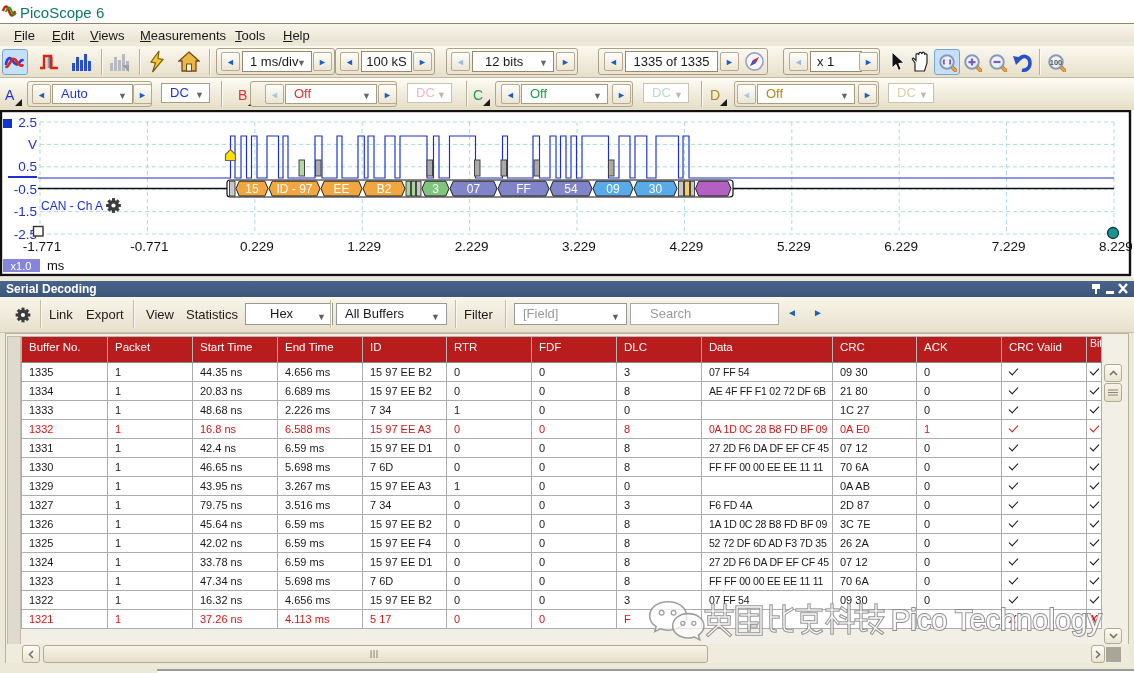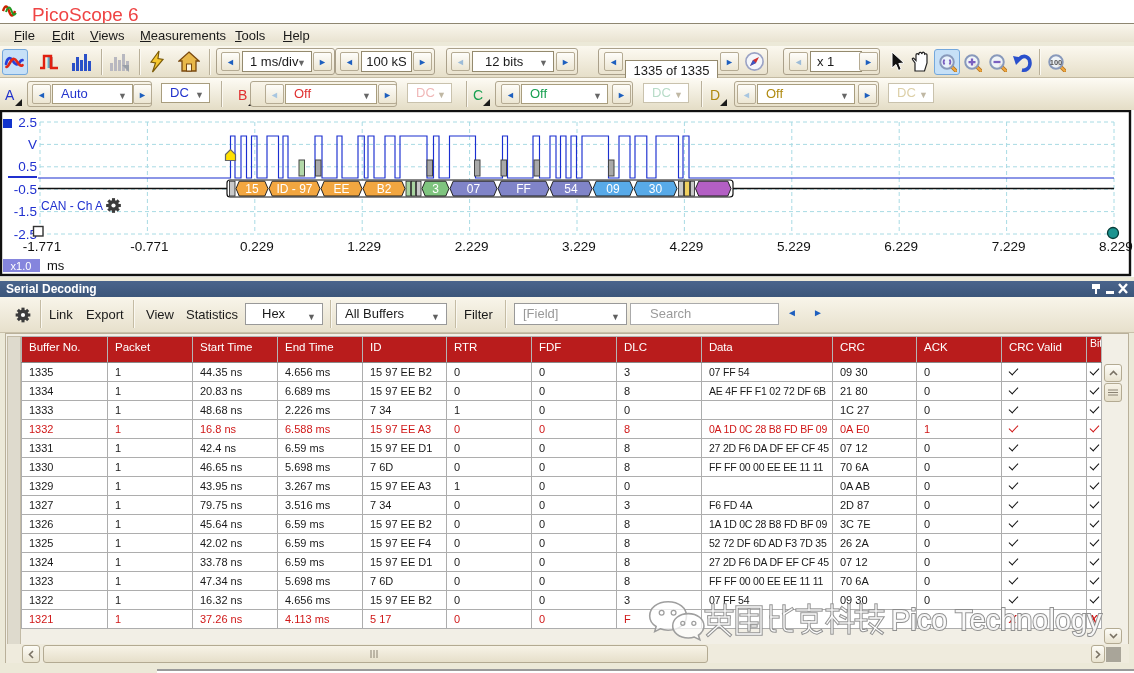--- a/index.html
+++ b/index.html
@@ -78,21 +78,21 @@
 #bottomstrip{left:0;top:663px;width:1134px;height:10px;background:#ece9d8;}
 </style></head>
 <body>
 <div id="app">
 
 <div class="ab" id="titlebar">
  <svg class="ab" style="left:2px;top:3px" width="17" height="17" viewBox="0 0 17 17">
   <path d="M1,8 C3,2 5,2 7,8 C9,14 11,14 13,8" fill="none" stroke="#cc2200" stroke-width="2.4"></path>
   <path d="M4,9 C6,3 8,3 10,9 C11,12 12,13 14,10" fill="none" stroke="#229922" stroke-width="2"></path>
  </svg>
- <div class="ab" style="left:32px;top:4px;font-size:19px;color:#ef4444;">PicoScope 6</div>
+ <div class="ab" style="left:20px;top:4px;font-size:15px;color:#0f766e;">PicoScope 6</div>
 </div>
 <div class="ab" id="menubar">
  <div class="mi" style="left:14px"><u>F</u>ile</div>
  <div class="mi" style="left:52px"><u>E</u>dit</div>
  <div class="mi" style="left:90px"><u>V</u>iews</div>
  <div class="mi" style="left:140px"><u>M</u>easurements</div>
  <div class="mi" style="left:235px"><u>T</u>ools</div>
  <div class="mi" style="left:283px"><u>H</u>elp</div>
 </div>
 
@@ -147,21 +147,21 @@
         <div class="wbox" style="left:25px;width:51px;text-align:center;">100 kS</div>
         <div class="abtn" style="left:77px">►</div>
       </div>
       <div class="grp" style="left:446px;width:132px">
         <div class="abtn dis" style="left:4px">◄</div>
         <div class="wbox cmb" style="left:25px;width:82px;padding-left:12px;">12 bits</div>
         <div class="abtn" style="left:109px">►</div>
       </div>
       <div class="grp" style="left:598px;width:170px">
         <div class="abtn" style="left:5px">◄</div>
-        <div class="wbox" style="left:26px;width:93px;text-align:center;margin-top:9px;">1335 of 1335</div>
+        <div class="wbox" style="left:26px;width:93px;text-align:center;">1335 of 1335</div>
         <div class="abtn" style="left:121px">►</div>
         <svg style="position:absolute;left:145px;top:2px" width="21" height="21" viewBox="0 0 21 21">
           <circle cx="10.5" cy="10.5" r="8.6" fill="#f4f6fa" stroke="#9aa2c4" stroke-width="1.6"></circle>
           <path d="M6,15 L9,9 L15,6 L12,12 Z" fill="#d03030"></path>
           <path d="M6,15 L12,12 L9,9 Z" fill="#3858c8"></path>
         </svg>
       </div>
       <div class="grp" style="left:783px;width:97px">
         <div class="abtn dis" style="left:5px">◄</div>
         <div class="wbox" style="left:26px;width:52px;padding-left:6px;">x 1</div>
@@ -363,21 +363,21 @@
         <rect x="7.46" y="1.65" width="3.08" height="3.50" fill="#3c3c3c" transform="rotate(315.0 9.00 9.00)"></rect>
         <circle cx="9.00" cy="9.00" r="5.46" fill="#3c3c3c"></circle>
         <circle cx="9.00" cy="9.00" r="2.10" fill="#fff"></circle>
       </svg>
       <div class="sdsep" style="left:40px"></div>
       <div class="sdt" style="left:49px">Link</div>
       <div class="sdt" style="left:86px">Export</div>
       <div class="sdsep" style="left:133px"></div>
       <div class="sdt" style="left:146px">View</div>
       <div class="sdt" style="left:186px">Statistics</div>
-      <div class="scmb" style="left:245px;width:78px;padding-left:16px">Hex</div>
+      <div class="scmb" style="left:245px;width:88px;padding-left:24px">Hex</div>
       <div class="sdsep" style="left:330px"></div>
       <div class="scmb" style="left:336px;width:111px;padding-left:8px">All Buffers</div>
       <div class="sdsep" style="left:455px"></div>
       <div class="sdt" style="left:464px">Filter</div>
       <div class="sdsep" style="left:505px"></div>
       <div class="scmb" style="left:514px;width:113px;padding-left:8px;color:#999">[Field]</div>
       <div class="ab" style="left:630px;top:6px;width:149px;height:22px;background:#fff;border:1px solid #aaa;box-sizing:border-box;font-size:13px;line-height:20px;color:#9a9a9a;padding-left:19px">Search</div>
       <div class="ab" style="left:787px;top:10px;color:#1d5fbf;font-size:10px">◄</div>
       <div class="ab" style="left:813px;top:10px;color:#1d5fbf;font-size:10px">►</div>
     </div>

